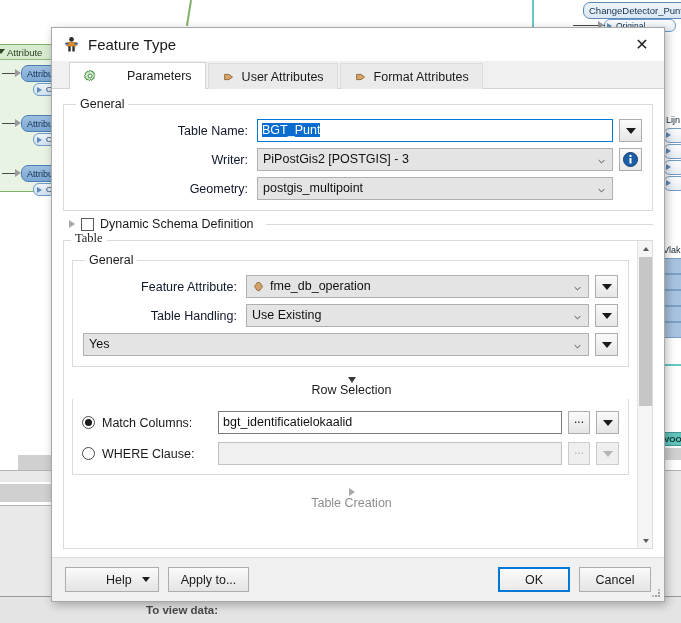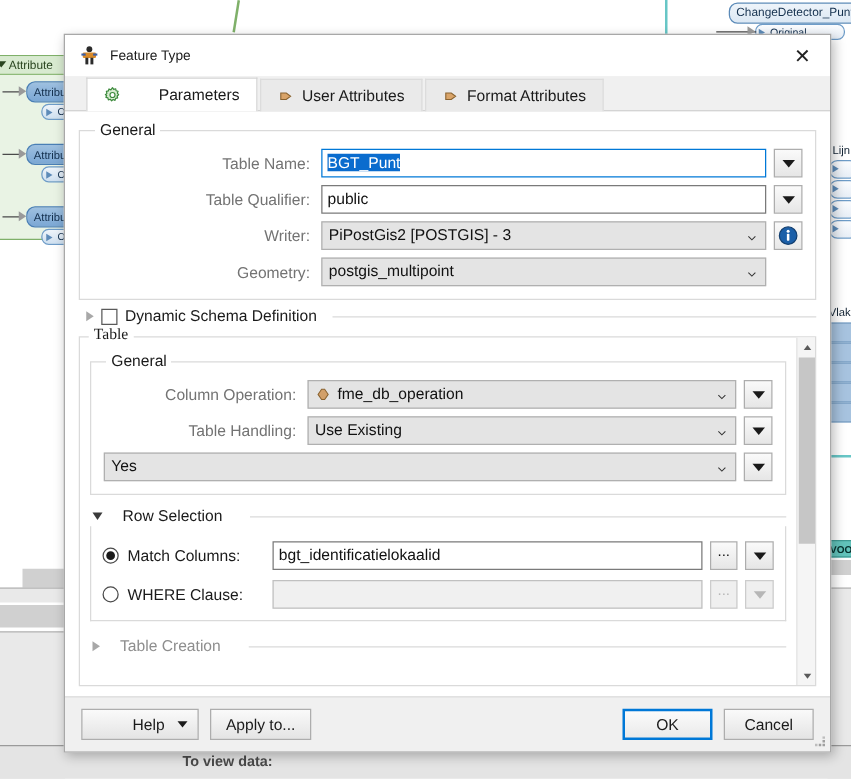--- a/index.html
+++ b/index.html
@@ -104,21 +104,21 @@
     border: 1px solid #a8a8a8;
     box-shadow: 2px 3px 9px rgba(0,0,0,0.28);
     display: flex; flex-direction: column;
   }
   .titlebar {
     height: 33px; background: #ffffff; flex: 0 0 auto;
     display: flex; align-items: center; padding: 0 0 0 11px;
     position: relative;
   }
   .title-icon { width: 17px; height: 17px; margin-right: 8px; flex: 0 0 auto; }
-  .title-text { font-size: 11px; color: #1a1a1a; }
+  .title-text { font-size: 15px; color: #1a1a1a; }
   .close-btn {
     position: absolute; right: 0; top: 0; width: 44px; height: 33px;
     display: flex; align-items: center; justify-content: center;
     font-size: 16px; color: #222; line-height: 1; cursor: pointer;
     font-family: "DejaVu Sans", sans-serif;
   }
 
   .tabstrip {
     flex: 0 0 auto; height: 28px; background: #f0f0f0;
     display: flex; align-items: flex-end; padding-left: 17px;
@@ -148,21 +148,21 @@
     min-width: 0;
   }
   fieldset.grp > legend {
     font-size: 12.5px; color: #1a1a1a; padding: 0 4px; margin-left: 2px;
   }
 
   .frow { display: flex; align-items: center; margin-bottom: 6px; }
   .frow:last-child { margin-bottom: 0; }
   .flabel {
     width: 183px; text-align: right; padding-right: 9px;
-    font-size: 12.5px; color: #737373; flex: 0 0 auto;
+    font-size: 12.5px; color: #0f172a; flex: 0 0 auto;
     white-space: nowrap;
   }
 
   .textbox {
     flex: 1 1 auto; height: 23px; background: #ffffff;
     border: 1px solid #7a7a7a; font-size: 12.5px; color: #111;
     padding: 0 4px; line-height: 21px; min-width: 0;
     white-space: nowrap; overflow: hidden;
   }
   .textbox.focused { border-color: #0078d7; }
@@ -262,21 +262,21 @@
 
   .radio-outer {
     width: 13px; height: 13px; border-radius: 50%; border: 1px solid #4a4a4a;
     background: #fff; flex: 0 0 auto; display:flex; align-items:center;
     justify-content:center; cursor: pointer; margin-right: 7px;
   }
   .radio-dot { width: 7px; height: 7px; border-radius: 50%; background: #1a1a1a; }
   .rlabel { width: 116px; font-size: 12.5px; white-space: nowrap; }
 
   .sub-rule { flex: 1 1 auto; height: 1px; background: #dadada; margin-left: 6px; }
-  .sub-head { display: flex; align-items: center; gap: 16px; }
+  .sub-head { display: flex; align-items: center; gap: 0; flex-direction: column; }
   .sub-head-label { font-size: 12.5px; white-space: nowrap; }
   .sub-head-label.dim { color: #8e8e8e; }
 
   .btnbar {
     flex: 0 0 auto; height: 44px; background: #f0f0f0;
     border-top: 1px solid #dcdcdc;
     display: flex; align-items: center; padding: 0 13px; position: relative;
   }
   .btn {
     height: 25px; min-width: 75px; padding: 0 12px;
@@ -404,27 +404,20 @@
       <legend>General</legend>
 
       <div class="frow">
         <div class="flabel">Table Name:</div>
         <div class="textbox focused"><span class="sel">BGT_Punt</span></div>
         <div class="drop-btn">
             <span class="tri-down"></span>
           </div>
       </div>
 
-      <div class="frow">
-        <div class="flabel">Table Qualifier:</div>
-        <div class="textbox"><span>public</span></div>
-        <div class="drop-btn">
-            <span class="tri-down"></span>
-          </div>
-      </div>
 
       <div class="frow">
         <div class="flabel">Writer:</div>
         <div class="combo">
           <span>PiPostGis2 [POSTGIS] - 3</span>
           <svg class="chev" viewBox="0 0 10 10">
               <path d="M1 3l4 4 4-4" fill="none" stroke="#333" stroke-width="1.2"></path>
             </svg>
         </div>
         <div class="info-btn">
@@ -458,21 +451,21 @@
       <div class="tbl-legend-wrap">
         <span class="tbl-title">Table</span>
       </div>
       <div class="tbl-outer" style="border-top:1px solid #dadada;">
         <div class="tbl-scrollarea">
 
           <fieldset class="grp">
             <legend>General</legend>
 
             <div class="frow">
-              <div class="flabel" style="width:163px;">Column Operation:</div>
+              <div class="flabel" style="width:163px;">Feature Attribute:</div>
               <div class="combo">
                 <svg width="13" height="13" viewBox="0 0 16 16">
                   <path d="M9.5 3L13 8l-3.5 5H6.5L3 8l3.5-5z" fill="#d2a06a" stroke="#8a6330" stroke-width="1"></path>
                 </svg>
                 <span>fme_db_operation</span>
                 <svg class="chev" viewBox="0 0 10 10">
                     <path d="M1 3l4 4 4-4" fill="none" stroke="#333" stroke-width="1.2"></path>
                   </svg>
               </div>
               <div class="drop-btn">

